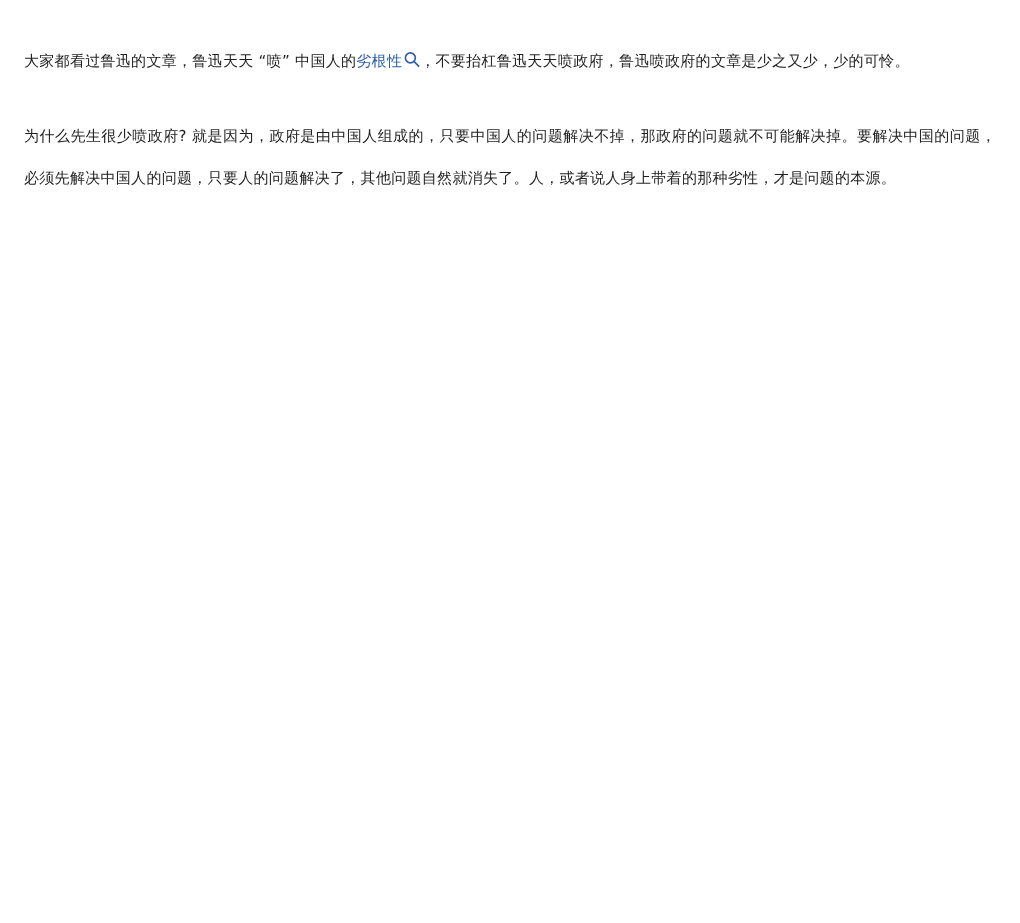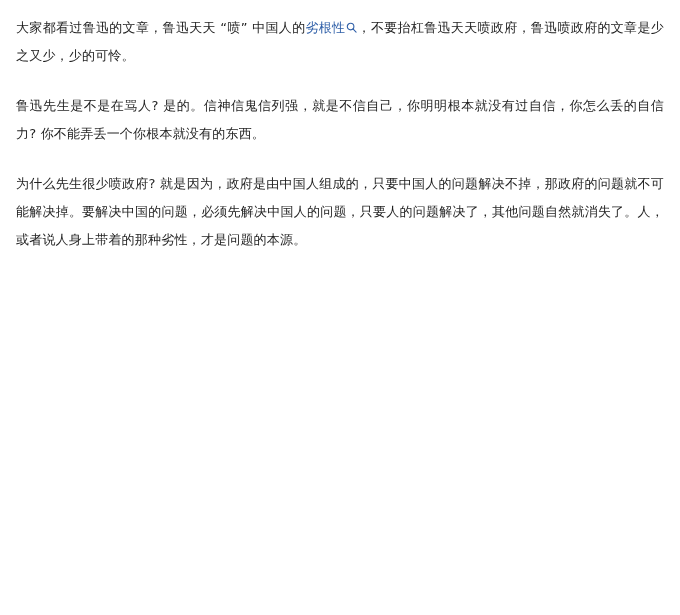--- a/index.html
+++ b/index.html
@@ -13,22 +13,22 @@
     font-family: "DejaVu Sans", "Liberation Sans", sans-serif;
     color: #1a1a1a;
     overflow: hidden;
   }
   .article {
     box-sizing: border-box;
     width: 680px;
     padding: 12px 16px 0 16px;
   }
   .para {
-    margin: 2px 0 22px 0;
-    font-size: 13px;
+    margin: 16px 0 22px 0;
+    font-size: 10px;
     line-height: 28px;
     letter-spacing: 0.2px;
     text-align: justify;
     color: #1f1f1f;
     word-break: break-all;
   }
   .para:last-child {
     margin-bottom: 0;
   }
   .link {
@@ -56,20 +56,19 @@
 
   <p class="para">
     <span>大家都看过鲁迅的文章，鲁迅天天 “喷” 中国人的</span><a class="link">劣根性</a><span class="search-icon"><svg viewBox="0 0 12 12" width="11" height="11">
           <circle cx="5" cy="5" r="3.6" fill="none" stroke="#2f5fa8" stroke-width="1.2"></circle>
           <line x1="7.6" y1="7.6" x2="11" y2="11" stroke="#2f5fa8" stroke-width="1.2" stroke-linecap="round"></line>
         </svg></span><span>，不要抬杠鲁迅天天喷政府，鲁迅喷政府的文章是少之又少，少的可怜。</span>
   </p>
 
 
 
-  <p class="para">鲁迅先生是不是在骂人? 是的。信神信鬼信列强，就是不信自己，你明明根本就没有过自信，你怎么丢的自信力? 你不能弄丢一个你根本就没有的东西。</p>
 
 
 
 
   <p class="para">为什么先生很少喷政府? 就是因为，政府是由中国人组成的，只要中国人的问题解决不掉，那政府的问题就不可能解决掉。要解决中国的问题，必须先解决中国人的问题，只要人的问题解决了，其他问题自然就消失了。人，或者说人身上带着的那种劣性，才是问题的本源。</p>
 
 </div>
 
 </body></html>

